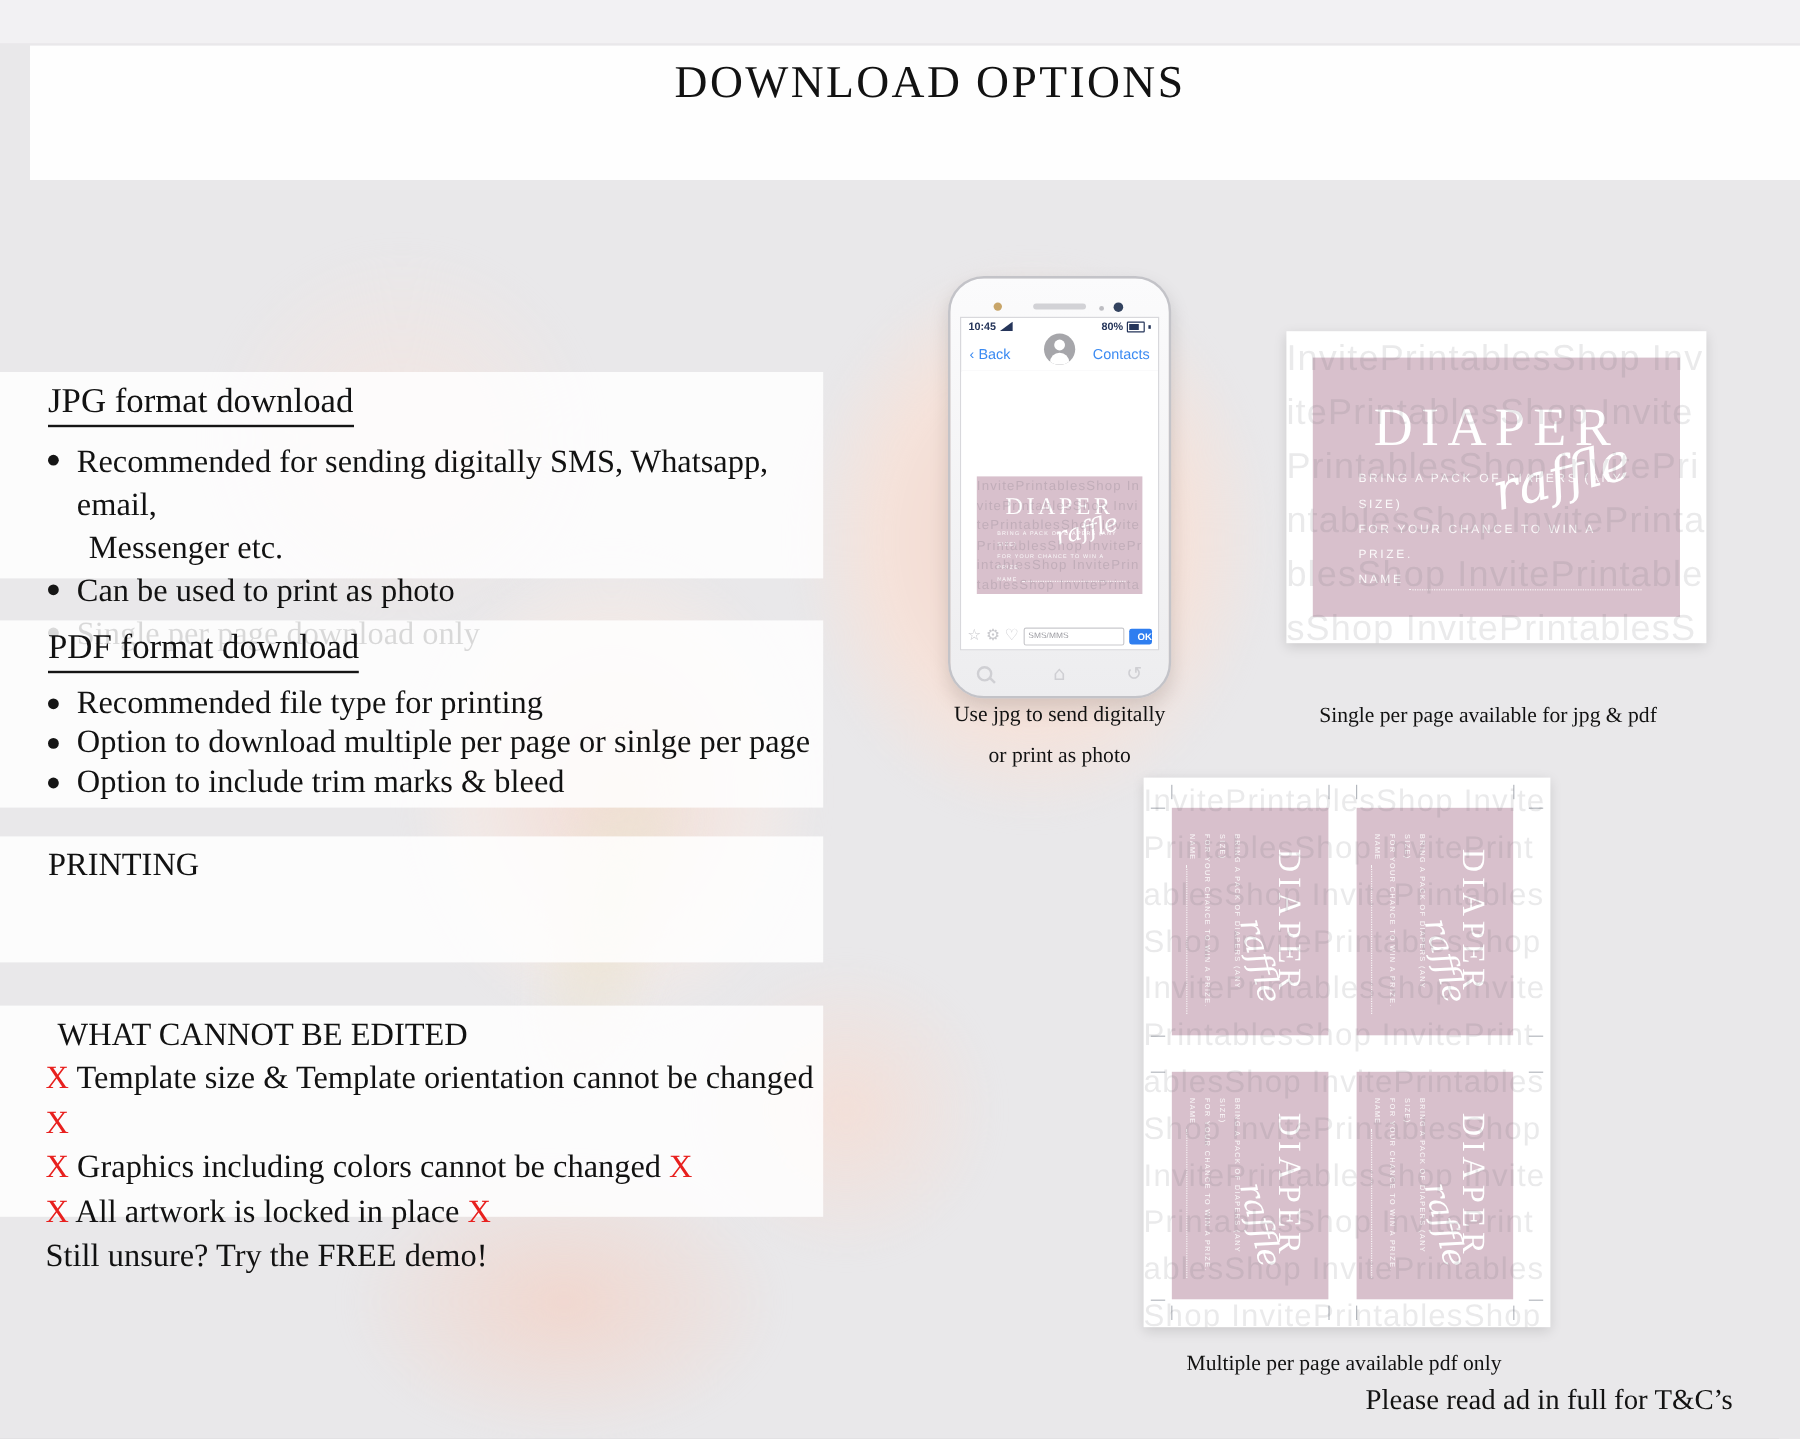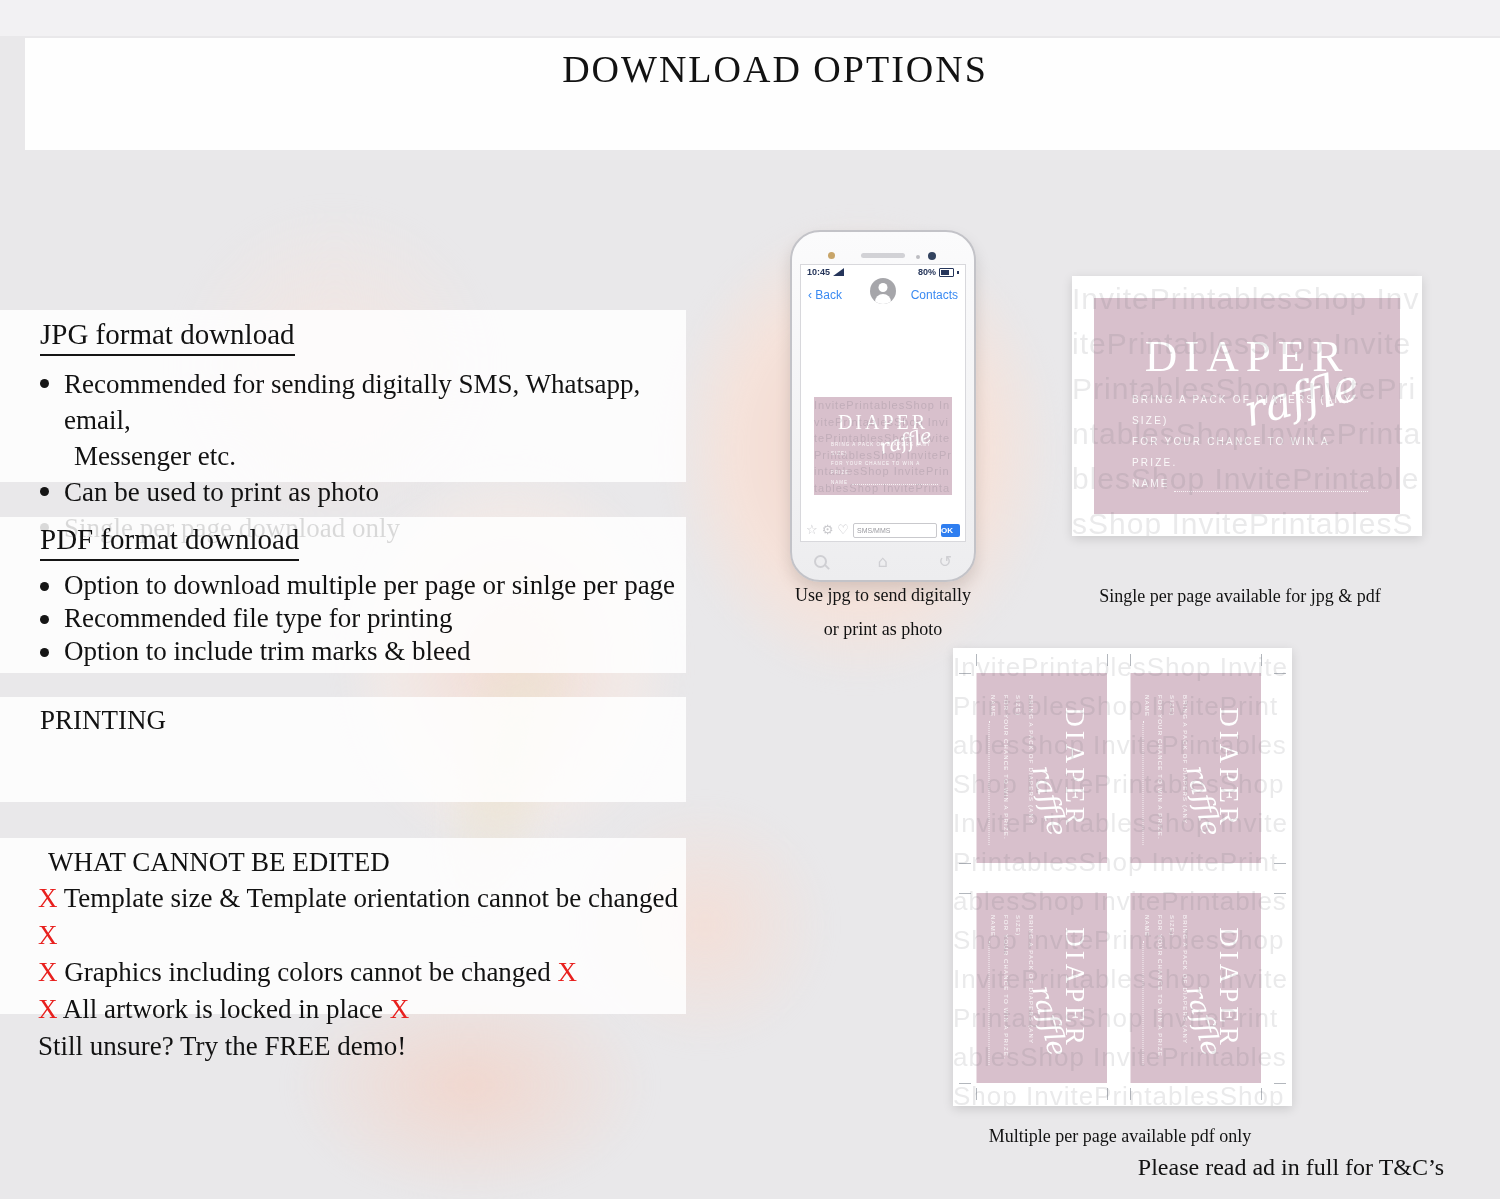--- a/index.html
+++ b/index.html
@@ -117,21 +117,21 @@
          width:16px;height:10px;border-radius:8px 8px 0 0;background:#fff;}
   .ph-msg{position:absolute;left:0;right:0;top:44px;bottom:22px;background:#fff;}
   .ph-card{position:absolute;left:50%;top:88px;transform:translateX(-50%);}
   .ph-toolbar{position:absolute;left:0;right:0;bottom:0;height:22px;display:flex;align-items:center;
          gap:4px;padding:0 5px;background:#fff;}
   .tb-ic{font:13px "DejaVu Sans",sans-serif;color:#c9c9cd;line-height:22px;}
   .sms{flex:1;height:13px;min-width:0;border:1px solid #c9c9cd;border-radius:2px;
          font:7px "Liberation Sans",sans-serif;color:#6a6a70;padding:0 3px;background:#fff;outline:none;}
   .sms::placeholder{color:#9a9aa0;}
   .ok{width:19px;height:13px;background:#2f7ef0;color:#fff;border:none;border-radius:2px;
-         font:bold 8px/13px "Liberation Sans",sans-serif;text-align:left;padding:0;}
+         font:bold 8px/13px "Liberation Sans",sans-serif;text-align:right;padding:0;}
   .ph-nav{position:absolute;left:22px;right:22px;bottom:7px;height:24px;display:flex;
          justify-content:space-between;align-items:center;color:#cfcfd3;
          font:16px "DejaVu Sans",sans-serif;}
   .mag{width:9px;height:9px;border:2px solid #cfcfd3;border-radius:50%;position:relative;}
   .mag::after{content:"";position:absolute;width:6px;height:2px;background:#cfcfd3;
          transform:rotate(45deg);right:-5px;bottom:-2px;}
 
   
   .preview-single{position:absolute;left:1072px;top:276px;width:350px;height:260px;background:#fff;
          box-shadow:0 3px 10px rgba(0,0,0,.13);}
@@ -189,25 +189,25 @@
         <span class="btxt">Single per page download only</span>
       </li>
     </ul>
   </div>
 
   <div class="band band-pdf">
     <span class="sec-h">PDF format download</span>
     <ul class="bl">
       <li>
         <span class="dot"></span>
+        <span class="btxt">Recommended file type for printing</span>
+      </li>
+      <li>
+        <span class="dot"></span>
         <span class="btxt">Option to download multiple per page or sinlge per page</span>
-      </li>
-      <li>
-        <span class="dot"></span>
-        <span class="btxt">Recommended file type for printing</span>
       </li>
       <li>
         <span class="dot"></span>
         <span class="btxt">Option to include trim marks &amp; bleed</span>
       </li>
     </ul>
   </div>
 
   <div class="band band-print">
     <span class="print-h">PRINTING</span>

